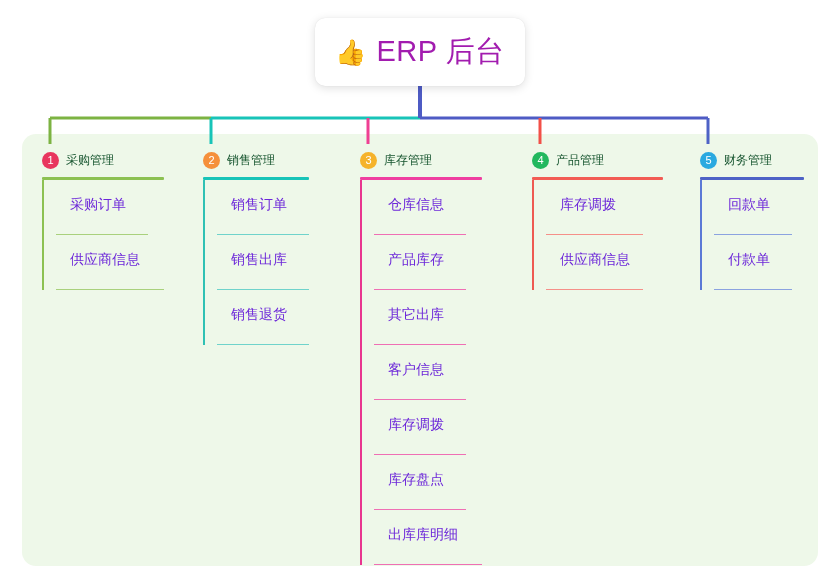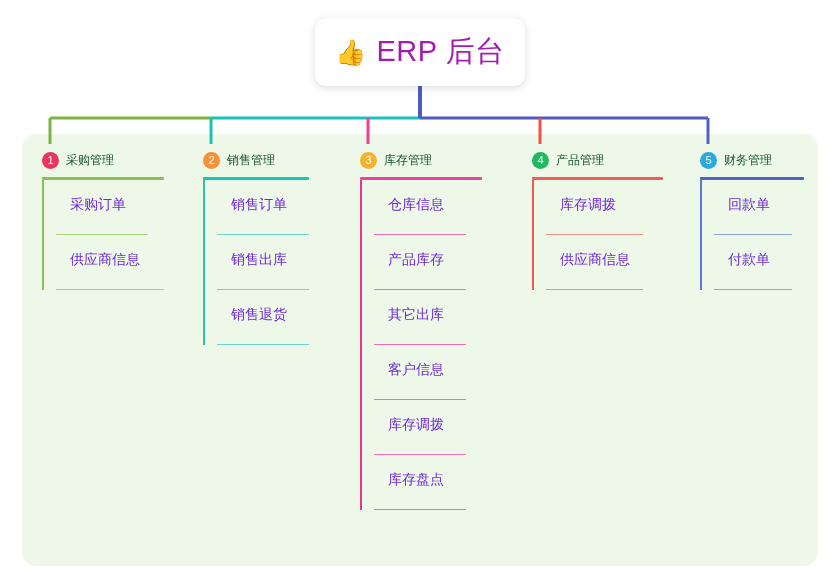--- a/index.html
+++ b/index.html
@@ -229,20 +229,24 @@
             <div class="item-rule" style="background: rgb(239, 111, 180); width: 92px;"></div>
           </div>
           <div class="item">
             <span class="item-label">库存调拨</span>
             <div class="item-rule" style="background: rgb(239, 111, 180); width: 92px;"></div>
           </div>
           <div class="item">
             <span class="item-label">库存盘点</span>
             <div class="item-rule" style="background: rgb(239, 111, 180); width: 92px;"></div>
           </div>
+          <div class="item">
+            <span class="item-label">出库库明细</span>
+            <div class="item-rule" style="background: rgb(239, 111, 180); width: 108px;"></div>
+          </div>
         </div>
       </div>
       <div class="column" style="left: 532px; top: 148px;">
         <div class="col-header">
           <span class="badge" style="background: rgb(34, 184, 94);">4</span>
           <span class="col-title">产品管理</span>
         </div>
         <div class="col-rule" style="background: rgb(242, 92, 84); width: 131px;"></div>
         <div class="items">
           <div class="spine" style="background: rgb(238, 90, 82);"></div>

